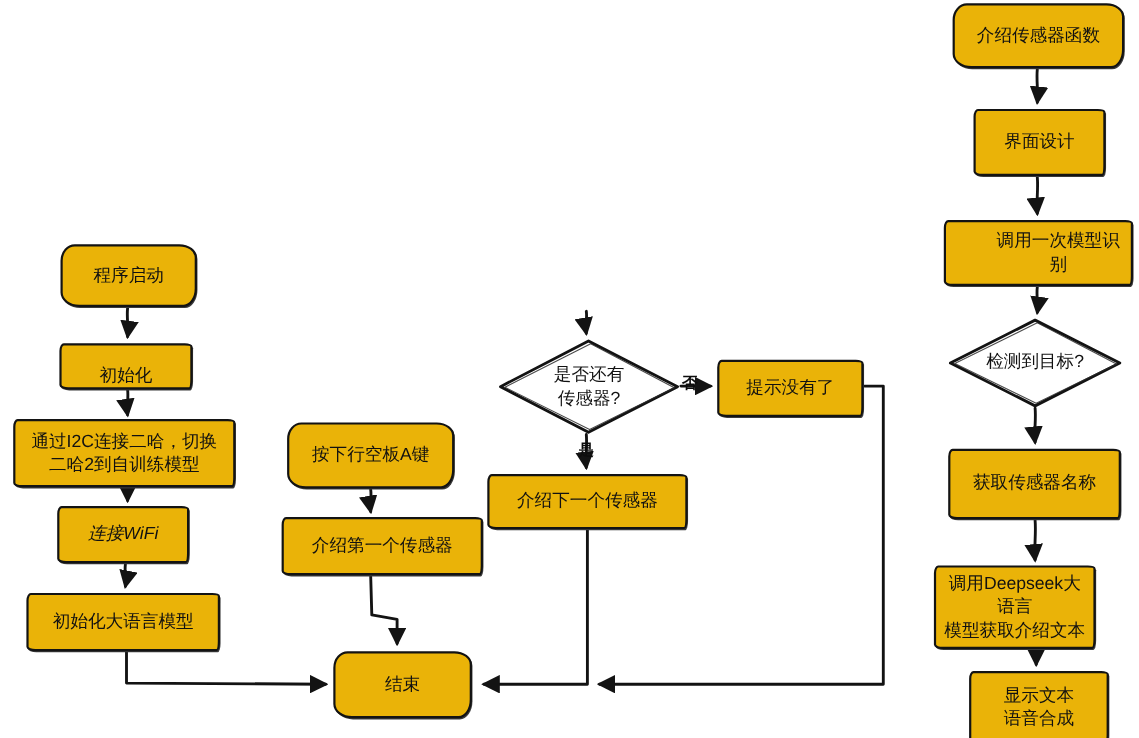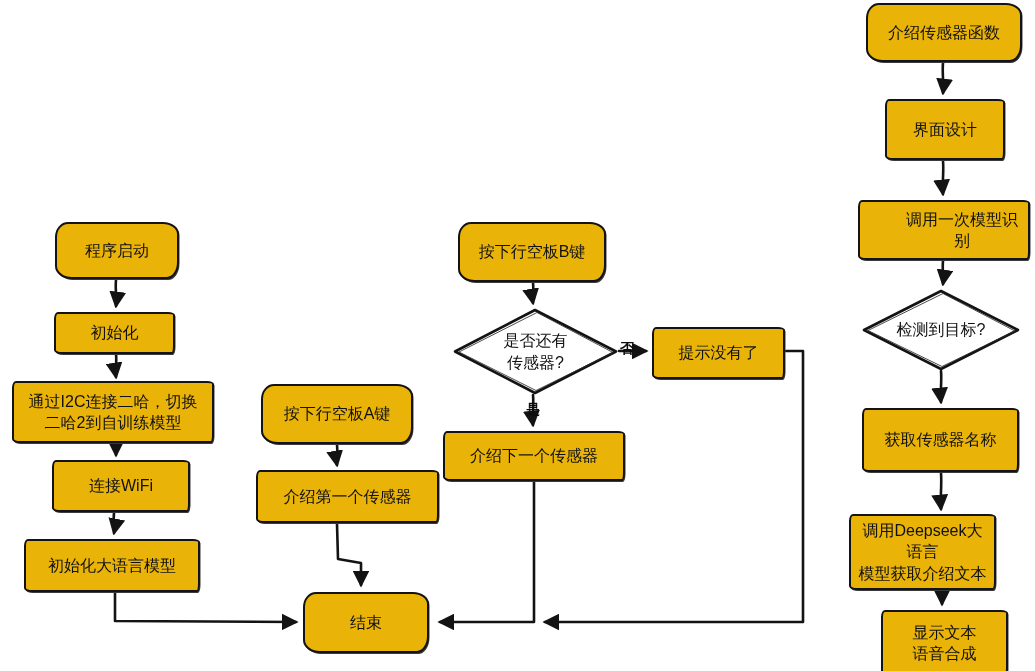--- a/index.html
+++ b/index.html
@@ -71,52 +71,49 @@
       <path d="M941 371 C942 381 940 392 941 402" marker-end="url(#arr)"></path>
       <path d="M941 473 C942 485 940 498 941 509" marker-end="url(#arr)"></path>
       <path d="M942 591 L942 604" marker-end="url(#arr)"></path>
     </g>
   </svg>
 
   <div class="node term" style="left:55px;top:222px;width:124px;height:57px;">
     <span class="nlabel">程序启动</span>
   </div>
 
-  <div class="node proc" style="left:54px;top:312px;width:121px;height:42px;">
+  <div class="node proc" style="left:54px;top:312px;width:121px;height:42px;align-items:flex-end;">
     <span class="nlabel">初始化</span>
   </div>
 
   <div class="node proc" style="left:12px;top:381px;width:202px;height:62px;">
     <span class="nlabel">通过I2C连接二哈，切换
 二哈2到自训练模型</span>
   </div>
 
-  <div class="node proc" style="left:52px;top:460px;width:138px;height:52px;">
+  <div class="node proc" style="left:52px;top:460px;width:120px;height:52px;font-style:italic;">
     <span class="nlabel">连接WiFi</span>
   </div>
 
   <div class="node proc" style="left:24px;top:539px;width:176px;height:53px;">
     <span class="nlabel">初始化大语言模型</span>
   </div>
 
   <div class="node term" style="left:261px;top:384px;width:152px;height:60px;">
     <span class="nlabel">按下行空板A键</span>
   </div>
 
   <div class="node proc" style="left:256px;top:470px;width:183px;height:53px;">
     <span class="nlabel">介绍第一个传感器</span>
   </div>
 
   <div class="node term" style="left:303px;top:592px;width:126px;height:61px;">
     <span class="nlabel">结束</span>
   </div>
 
-  <div class="node term" style="left:458px;top:222px;width:148px;height:60px;">
-    <span class="nlabel">按下行空板B键</span>
-  </div>
 
   <div class="node diamond" style="left:453px;top:308px;width:165px;height:87px;">
     <svg class="dshape" viewBox="0 0 165 87" preserveAspectRatio="none">
       <polygon points="82,2 163,43.5 82,85 2,43.5"></polygon>
       <polygon class="echo" points="84,4.5 160,44.5 83,82.5 6,44"></polygon>
     </svg>
     <span class="nlabel">是否还有
 传感器?</span>
   </div>
 

